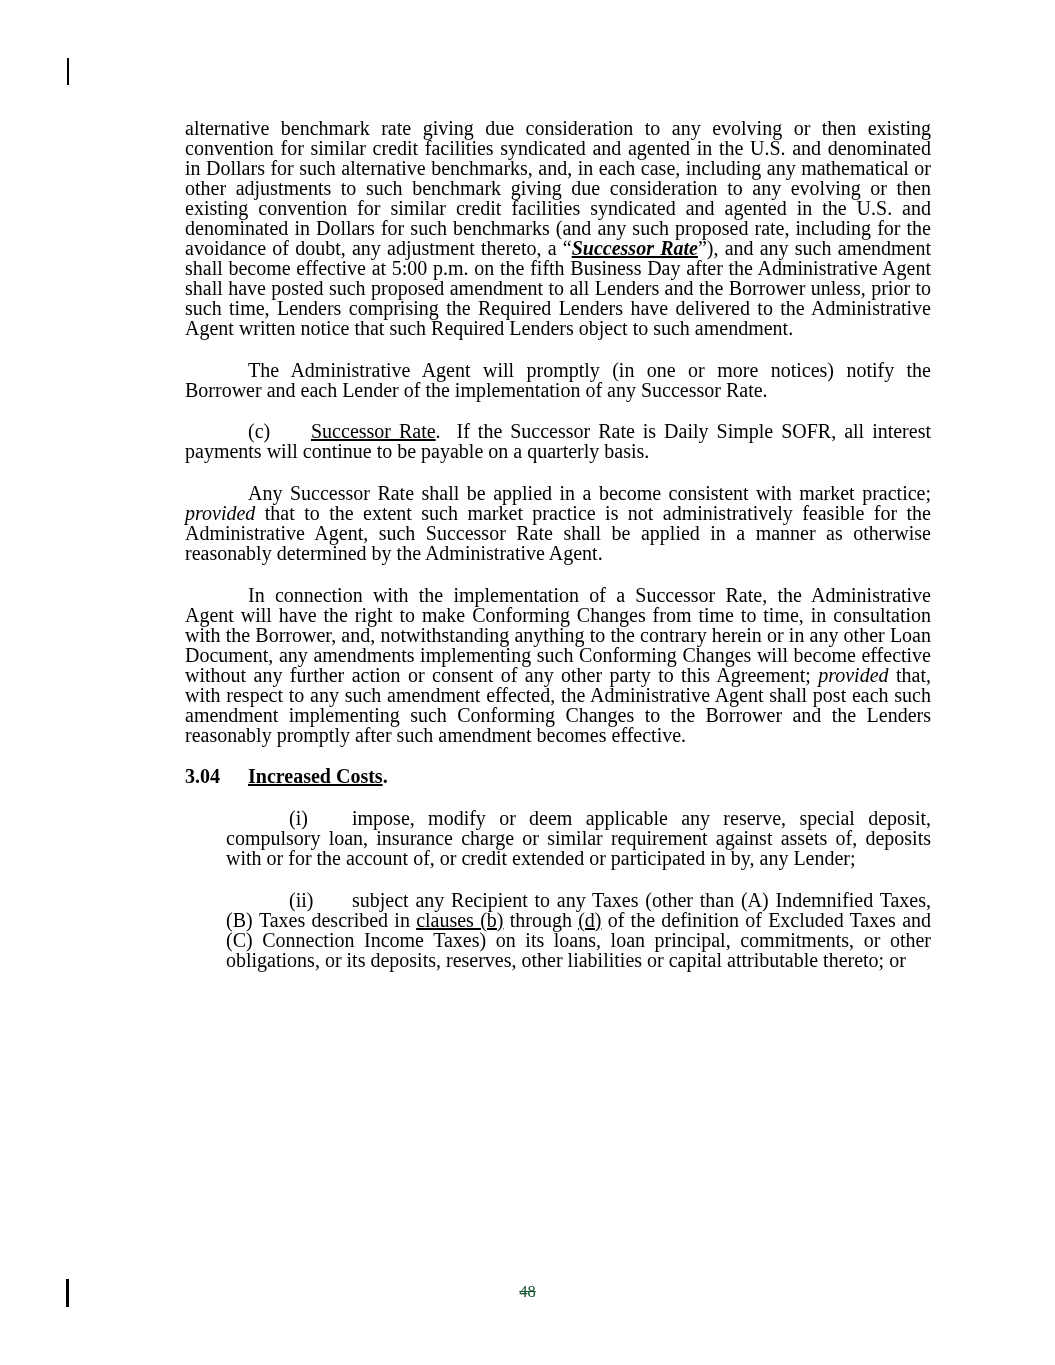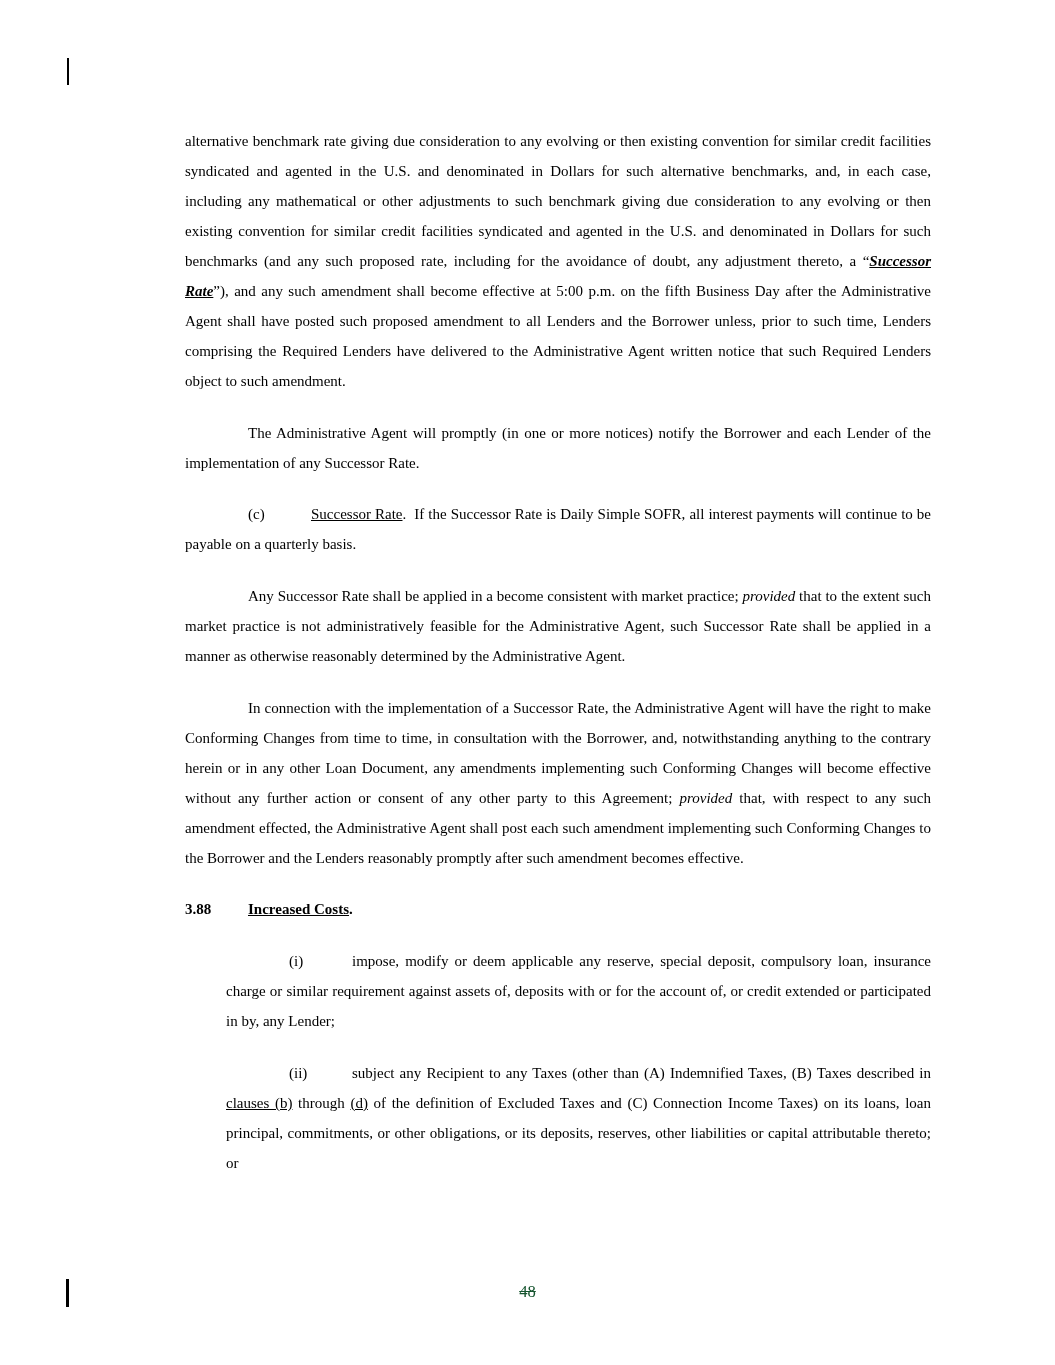--- a/index.html
+++ b/index.html
@@ -8,24 +8,24 @@
     width: 1055px;
     height: 1365px;
     background: #ffffff;
     font-family: "Liberation Serif", serif;
     color: #000000;
     overflow: hidden;
   }
   .content {
     position: absolute;
     left: 185px;
-    top: 126px;
+    top: 118px;
     width: 746px;
-    font-size: 15px;
-    line-height: 30px;
+    font-size: 20px;
+    line-height: 20px;
     text-align: justify;
   }
   .para { margin: 0 0 21.7px 0; }
   .para.flush   { text-indent: 0; }
   .para.indent  { text-indent: 63px; }
   .para.section { text-indent: 0; }
   .para.sub     { margin-left: 41px; text-indent: 63px; }
   .tab-label { display: inline-block; width: 63px; text-indent: 0; }
   .b { font-weight: bold; }
   .i { font-style: italic; }
@@ -52,21 +52,21 @@
 <div class="page">
 
   <div class="change-bar top"></div>
 
   <div class="content">
       <p class="para flush"><span>alternative benchmark rate giving due consideration to any evolving or then existing convention for similar credit facilities syndicated and agented in the U.S. and denominated in Dollars for such alternative benchmarks, and, in each case, including any mathematical or other adjustments to such benchmark giving due consideration to any evolving or then existing convention for similar credit facilities syndicated and agented in the U.S. and denominated in Dollars for such benchmarks (and any such proposed rate, including for the avoidance of doubt, any adjustment thereto, a “</span><span class="b i u">Successor Rate</span><span>”), and any such amendment shall become effective at 5:00 p.m. on the fifth Business Day after the Administrative Agent shall have posted such proposed amendment to all Lenders and the Borrower unless, prior to such time, Lenders comprising the Required Lenders have delivered to the Administrative Agent written notice that such Required Lenders object to such amendment.</span></p>
       <p class="para indent"><span>The Administrative Agent will promptly (in one or more notices) notify the Borrower and each Lender of the implementation of any Successor Rate.</span></p>
       <p class="para indent"><span class="tab-label">(c)</span><span class="u">Successor Rate</span><span>.&nbsp; If the Successor Rate is Daily Simple SOFR, all interest payments will continue to be payable on a quarterly basis.</span></p>
       <p class="para indent"><span>Any Successor Rate shall be applied in a become consistent with market practice; </span><span class="i">provided</span><span> that to the extent such market practice is not administratively feasible for the Administrative Agent, such Successor Rate shall be applied in a manner as otherwise reasonably determined by the Administrative Agent.</span></p>
       <p class="para indent"><span>In connection with the implementation of a Successor Rate, the Administrative Agent will have the right to make Conforming Changes from time to time, in consultation with the Borrower, and, notwithstanding anything to the contrary herein or in any other Loan Document, any amendments implementing such Conforming Changes will become effective without any further action or consent of any other party to this Agreement; </span><span class="i">provided</span><span> that, with respect to any such amendment effected, the Administrative Agent shall post each such amendment implementing such Conforming Changes to the Borrower and the Lenders reasonably promptly after such amendment becomes effective.</span></p>
-      <p class="para section"><span class="tab-label b">3.88</span><span class="b u">Increased Costs</span><span class="b">.</span></p>
+      <p class="para section"><span class="tab-label b">3.04</span><span class="b u">Increased Costs</span><span class="b">.</span></p>
       <p class="para sub"><span class="tab-label">(i)</span><span>impose, modify or deem applicable any reserve, special deposit, compulsory loan, insurance charge or similar requirement against assets of, deposits with or for the account of, or credit extended or participated in by, any Lender;</span></p>
       <p class="para sub"><span class="tab-label">(ii)</span><span>subject any Recipient to any Taxes (other than (A)&nbsp;Indemnified Taxes, (B)&nbsp;Taxes described in </span><span class="u">clauses (b)</span><span> through </span><span class="u">(d)</span><span> of the definition of Excluded Taxes and (C)&nbsp;Connection Income Taxes) on its loans, loan principal, commitments, or other obligations, or its deposits, reserves, other liabilities or capital attributable thereto; or</span></p>
     </div>
 
   <div class="footer">
     <span class="strike" style="color: #14532d;">48</span>
   </div>
 
   <div class="change-bar bottom"></div>
 

